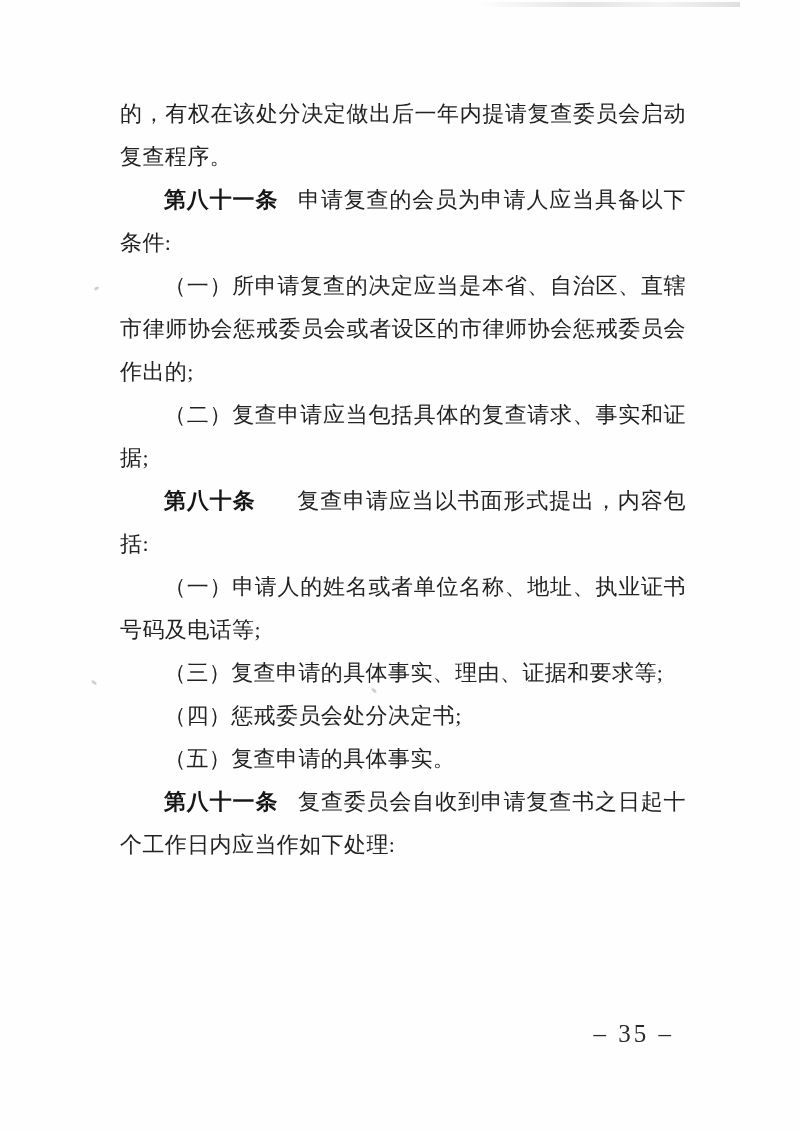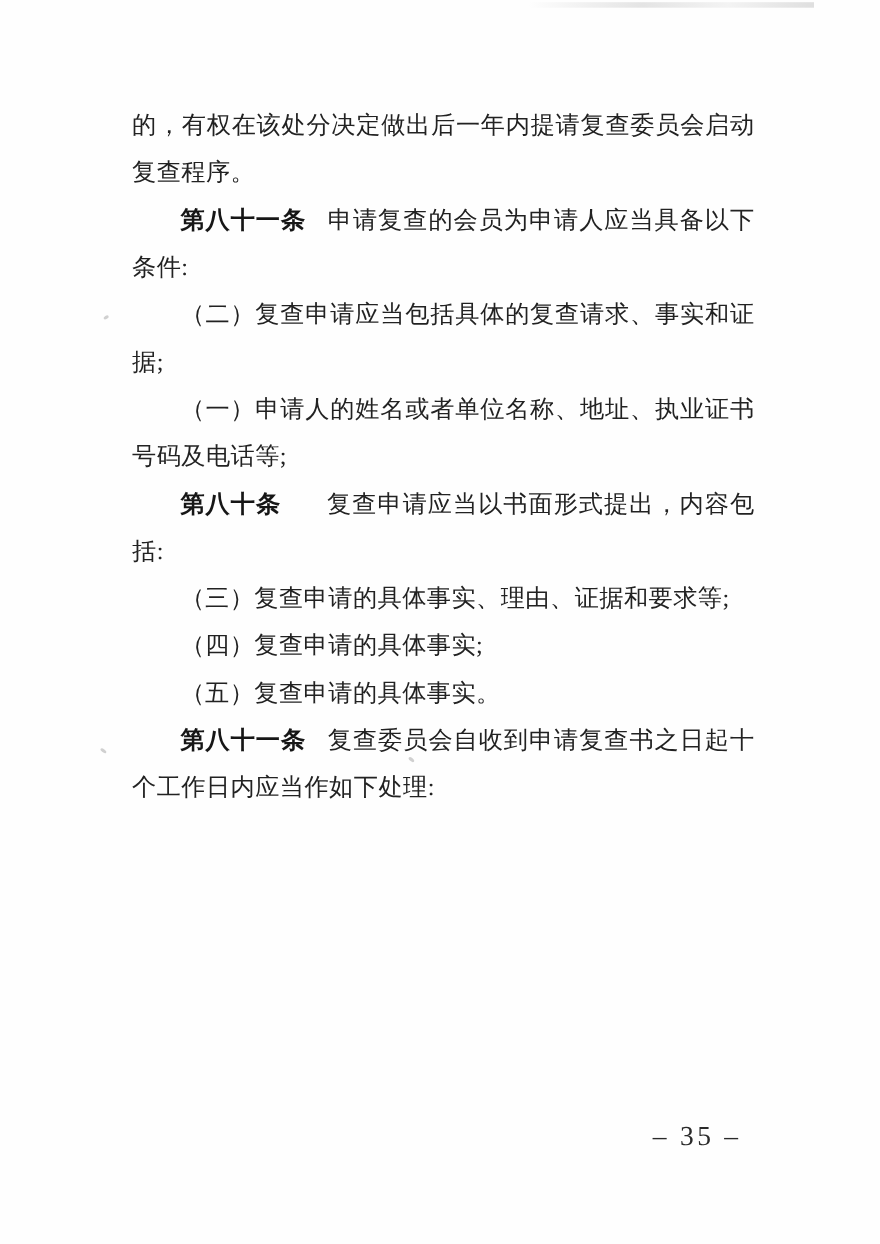--- a/index.html
+++ b/index.html
@@ -77,32 +77,33 @@
   <div class="speck s1"></div>
   <div class="speck s2"></div>
   <div class="speck s3"></div>
 
   <div class="doc-body">
 
     <p class="para noindent"><span>的，有权在该处分决定做出后一年内提请复查委员会启动复查程序。</span></p>
 
     <p class="para"><span class="term">第八十一条</span><span>申请复查的会员为申请人应当具备以下条件:</span></p>
 
+    <p class="para"><span>（一）所申请复查的决定应当是本省、自治区、直辖市律师协会惩戒委员会或者设区的市律师协会惩戒委员会作出的;</span></p>
 
     <p class="para"><span>（二）复查申请应当包括具体的复查请求、事实和证据;</span></p>
 
 
+    <p class="para"><span class="term wide-gap">第八十条</span><span>复查申请应当以书面形式提出，内容包括:</span></p>
+
     <p class="para"><span>（一）申请人的姓名或者单位名称、地址、执业证书号码及电话等;</span></p>
-
-    <p class="para"><span class="term wide-gap">第八十条</span><span>复查申请应当以书面形式提出，内容包括:</span></p>
 
 
     <p class="para"><span>（三）复查申请的具体事实、理由、证据和要求等;</span></p>
 
-    <p class="para"><span>（四）复查申请的具体事实;</span></p>
+    <p class="para"><span>（四）惩戒委员会处分决定书;</span></p>
 
     <p class="para"><span>（五）复查申请的具体事实。</span></p>
 
     <p class="para"><span class="term">第八十一条</span><span>复查委员会自收到申请复查书之日起十个工作日内应当作如下处理:</span></p>
 
   </div>
 
   <div class="page-number">– 35 –</div>
 
 </div>

